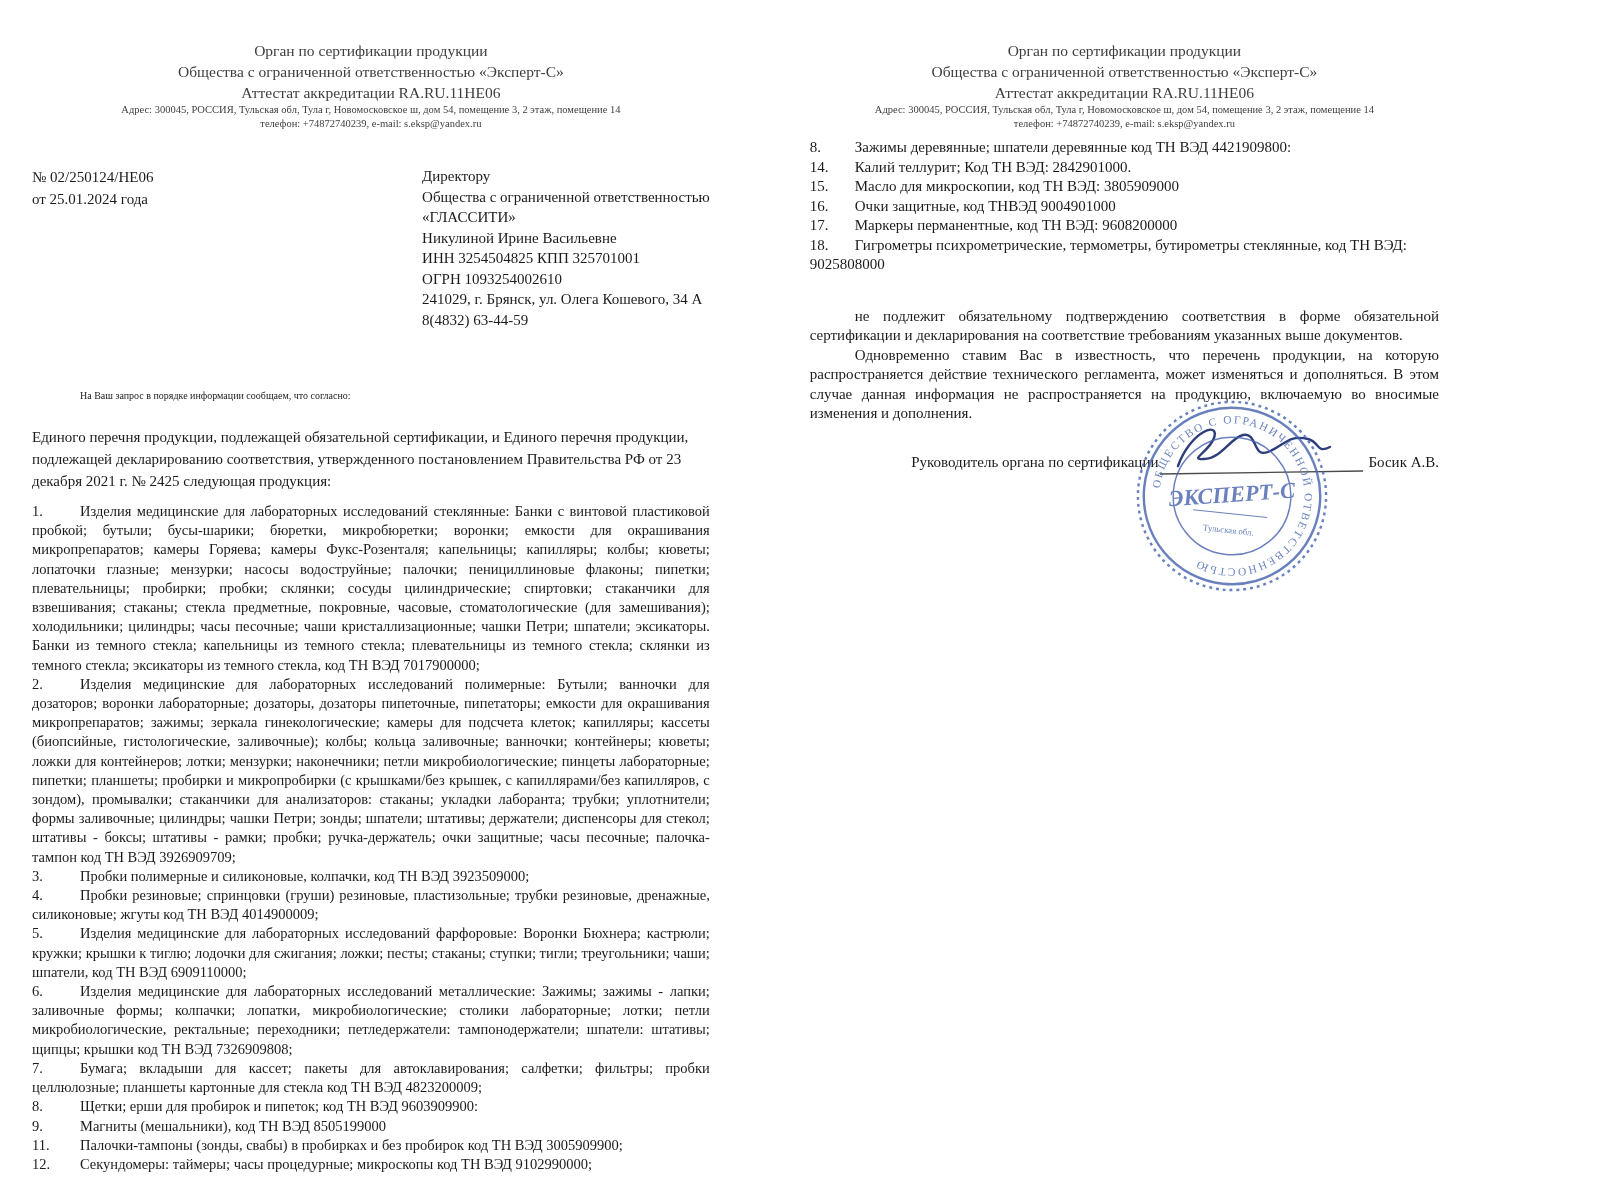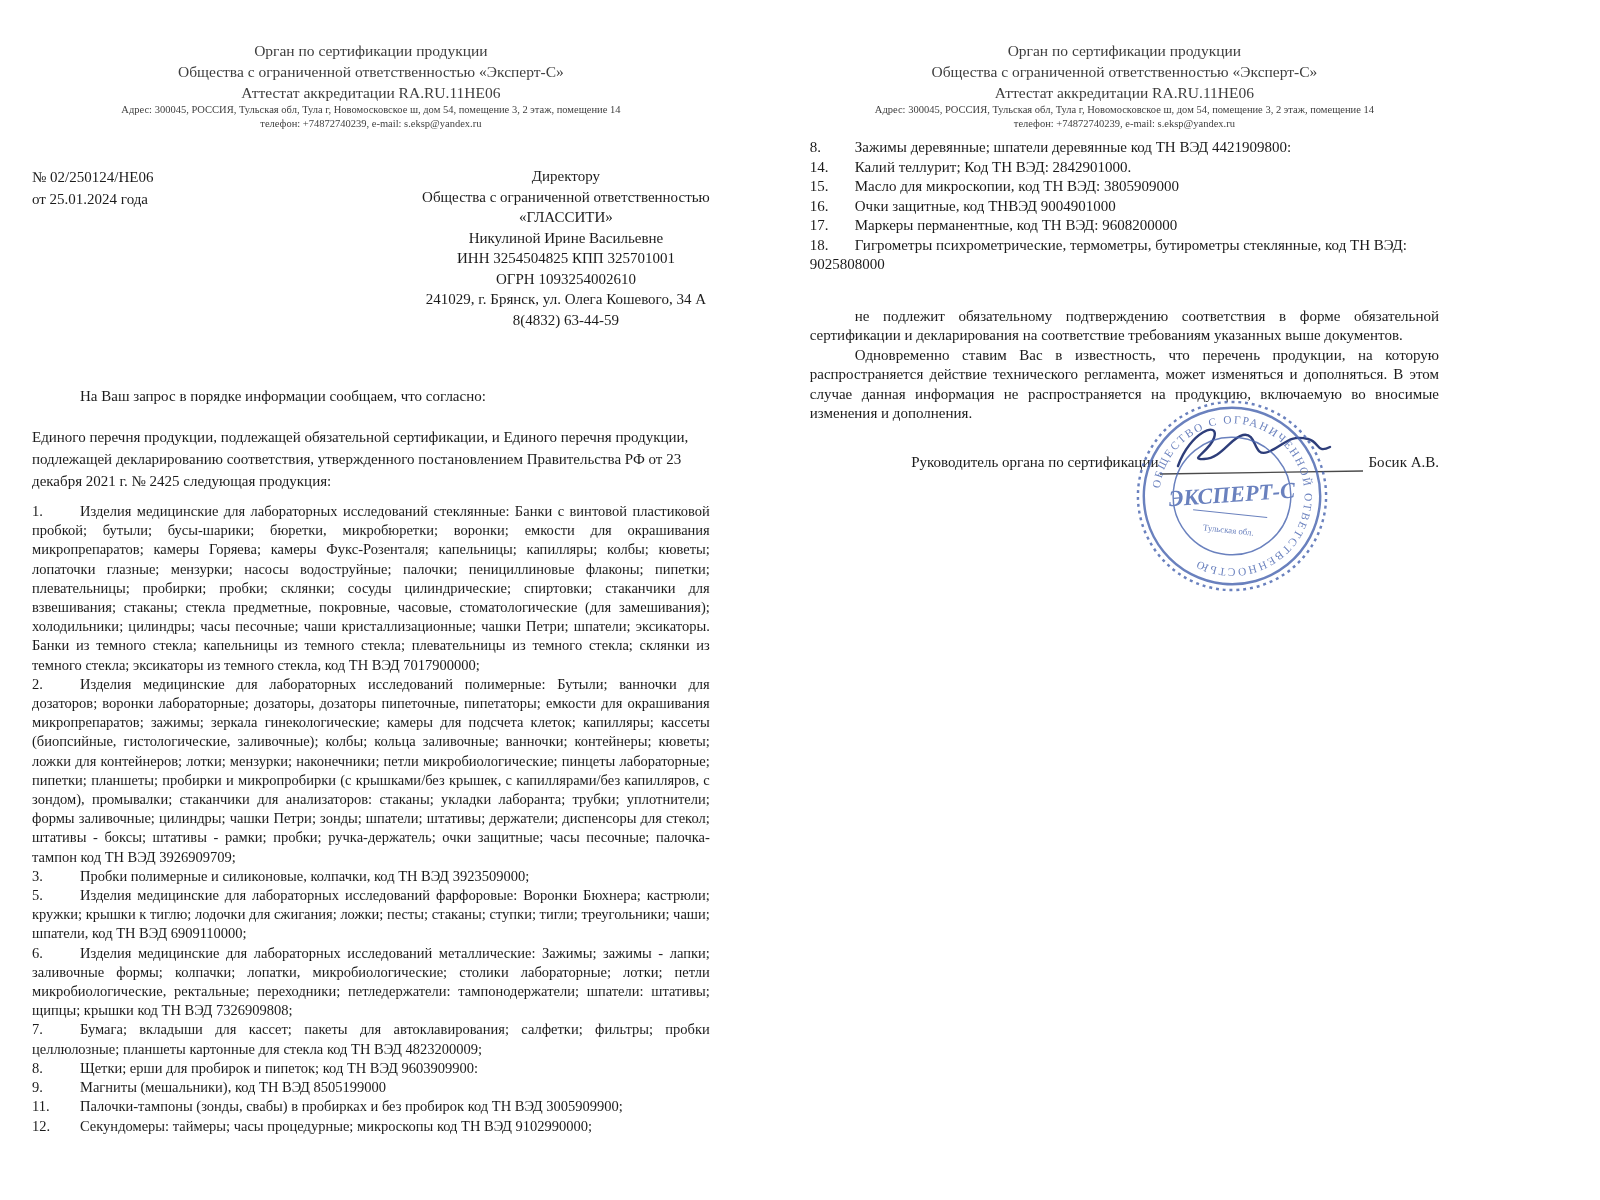--- a/index.html
+++ b/index.html
@@ -13,23 +13,23 @@
   .page { width:800px; height:1200px; overflow:hidden; position:relative; }
   .page-left  { padding:40px 42px 16px 32px; }
   .page-right { padding:40px 68px 16px 58px; }
 
   .org-header { text-align:center; }
   .org-line  { font-size:15.5px; line-height:21px; color:#3e3e3e; }
   .org-small { font-size:10.5px; line-height:13.5px; color:#3e3e3e; }
 
   .ref-addr-row { display:flex; justify-content:space-between; align-items:flex-start; margin-top:36px; }
   .ref { font-size:15px; line-height:22px; }
-  .addressee { text-align:center; font-size:15px; line-height:20.5px; }
+  .addressee { text-align:left; font-size:15px; line-height:20.5px; }
 
-  .intro-1 { margin-top:56px; font-size:15px; line-height:20px; text-indent:48px; }
+  .intro-1 { margin-top:56px; font-size:10px; line-height:20px; text-indent:48px; }
   .intro-2 { margin-top:20px; font-size:15px; line-height:22px; }
 
   .list { margin-top:10px; }
   .item { font-size:14.5px; line-height:19.2px; text-align:justify; }
   .item .num { display:inline-block; width:48px; }
 
   .list-right { margin-top:8px; }
   .list-right .item { text-align:left; font-size:15px; line-height:19.5px; }
   .list-right .item .num { width:45px; }
 
@@ -75,20 +75,21 @@
       </div>
     </div>
 
     <p class="intro-1">На Ваш запрос в порядке информации сообщаем, что согласно:</p>
     <p class="intro-2">Единого перечня продукции, подлежащей обязательной сертификации, и Единого перечня продукции, подлежащей декларированию соответствия, утвержденного постановлением Правительства РФ от 23 декабря 2021 г. № 2425 следующая продукция:</p>
 
     <div class="list">
       <p class="item"><span class="num">1.</span><span>Изделия медицинские для лабораторных исследований стеклянные: Банки с винтовой пластиковой пробкой; бутыли; бусы-шарики; бюретки, микробюретки; воронки; емкости для окрашивания микропрепаратов; камеры Горяева; камеры Фукс-Розенталя; капельницы; капилляры; колбы; кюветы; лопаточки глазные; мензурки; насосы водоструйные; палочки; пенициллиновые флаконы; пипетки; плевательницы; пробирки; пробки; склянки; сосуды цилиндрические; спиртовки; стаканчики для взвешивания; стаканы; стекла предметные, покровные, часовые, стоматологические (для замешивания); холодильники; цилиндры; часы песочные; чаши кристаллизационные; чашки Петри; шпатели; эксикаторы. Банки из темного стекла; капельницы из темного стекла; плевательницы из темного стекла; склянки из темного стекла; эксикаторы из темного стекла, код ТН ВЭД 7017900000;</span></p>
       <p class="item"><span class="num">2.</span><span>Изделия медицинские для лабораторных исследований полимерные: Бутыли; ванночки для дозаторов; воронки лабораторные; дозаторы, дозаторы пипеточные, пипетаторы; емкости для окрашивания микропрепаратов; зажимы; зеркала гинекологические; камеры для подсчета клеток; капилляры; кассеты (биопсийные, гистологические, заливочные); колбы; кольца заливочные; ванночки; контейнеры; кюветы; ложки для контейнеров; лотки; мензурки; наконечники; петли микробиологические; пинцеты лабораторные; пипетки; планшеты; пробирки и микропробирки (с крышками/без крышек, с капиллярами/без капилляров, с зондом), промывалки; стаканчики для анализаторов: стаканы; укладки лаборанта; трубки; уплотнители; формы заливочные; цилиндры; чашки Петри; зонды; шпатели; штативы; держатели; диспенсоры для стекол; штативы - боксы; штативы - рамки; пробки; ручка-держатель; очки защитные; часы песочные; палочка-тампон код ТН ВЭД 3926909709;</span></p>
       <p class="item"><span class="num">3.</span><span>Пробки полимерные и силиконовые, колпачки, код ТН ВЭД 3923509000;</span></p>
+      <p class="item"><span class="num">4.</span><span>Пробки резиновые; спринцовки (груши) резиновые, пластизольные; трубки резиновые, дренажные, силиконовые; жгуты код ТН ВЭД 4014900009;</span></p>
       <p class="item"><span class="num">5.</span><span>Изделия медицинские для лабораторных исследований фарфоровые: Воронки Бюхнера; кастрюли; кружки; крышки к тиглю; лодочки для сжигания; ложки; песты; стаканы; ступки; тигли; треугольники; чаши; шпатели, код ТН ВЭД 6909110000;</span></p>
       <p class="item"><span class="num">6.</span><span>Изделия медицинские для лабораторных исследований металлические: Зажимы; зажимы - лапки; заливочные формы; колпачки; лопатки, микробиологические; столики лабораторные; лотки; петли микробиологические, ректальные; переходники; петледержатели: тампонодержатели; шпатели: штативы; щипцы; крышки код ТН ВЭД 7326909808;</span></p>
       <p class="item"><span class="num">7.</span><span>Бумага; вкладыши для кассет; пакеты для автоклавирования; салфетки; фильтры; пробки целлюлозные; планшеты картонные для стекла код ТН ВЭД 4823200009;</span></p>
       <p class="item"><span class="num">8.</span><span>Щетки; ерши для пробирок и пипеток; код ТН ВЭД 9603909900:</span></p>
       <p class="item"><span class="num">9.</span><span>Магниты (мешальники), код ТН ВЭД 8505199000</span></p>
       <p class="item"><span class="num">11.</span><span>Палочки-тампоны (зонды, свабы) в пробирках и без пробирок код ТН ВЭД 3005909900;</span></p>
       <p class="item"><span class="num">12.</span><span>Секундомеры: таймеры; часы процедурные; микроскопы код ТН ВЭД 9102990000;</span></p>
     </div>
   </section>
 

